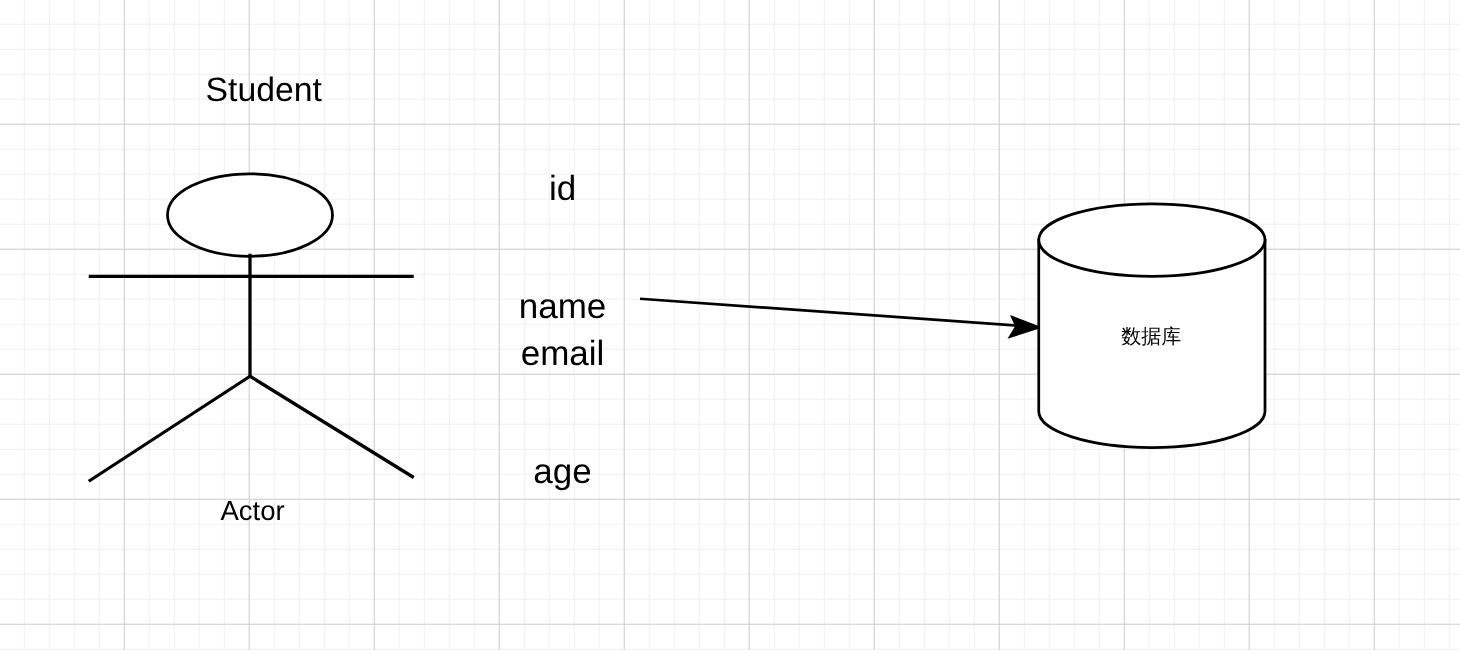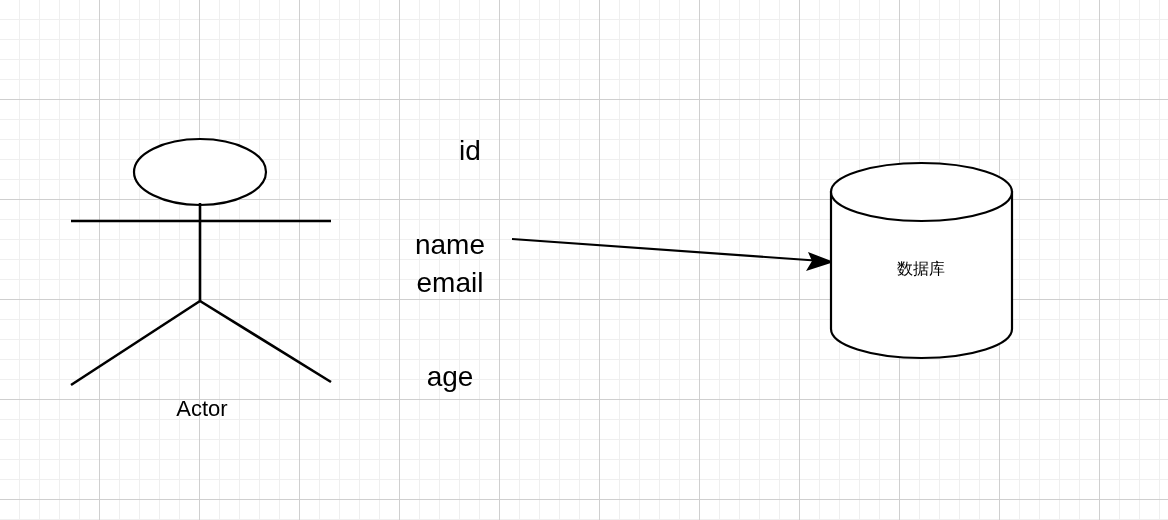--- a/index.html
+++ b/index.html
@@ -76,21 +76,21 @@
   }
   #label-actor {
     left: 202px;
     top: 409px;
     font-size: 22px;
   }
   .attr-label {
     font-size: 28px;
     left: 450px;
   }
-  #attr-0 { top: 151px; margin-left: 20px; }
+  #attr-0 { top: 151px; }
   #attr-1 { top: 213px; margin-top: 32px; }
   #attr-2 { top: 283px; }
   #attr-3 { top: 377px; }
   #label-database {
     left: 921px;
     top: 269px;
     font-size: 16px;
     font-family: "DejaVu Sans", sans-serif;
   }
 </style>
@@ -113,20 +113,21 @@
       <line class="connector" x1="512" y1="239" x2="822" y2="261"></line>
       <polygon class="arrow-head" points="834,262 808,252 812,261 806,271"></polygon>
     </g>
 
     <g>
       <path class="shape-fill" d="M831,192 L831,329 A90.5,29 0 0,0 1012,329 L1012,192 Z"></path>
       <ellipse class="shape-fill" cx="921.5" cy="192" rx="90.5" ry="29"></ellipse>
     </g>
   </svg>
 
+  <div class="label label-centered" id="title-student">Student</div>
 
   <div class="label label-centered" id="label-actor">Actor</div>
 
   <div class="label label-centered attr-label" id="attr-0">id</div>
   <div class="label label-centered attr-label" id="attr-1">name</div>
   <div class="label label-centered attr-label" id="attr-2">email</div>
   <div class="label label-centered attr-label" id="attr-3">age</div>
 
   <div class="label label-centered" id="label-database">数据库</div>
 

